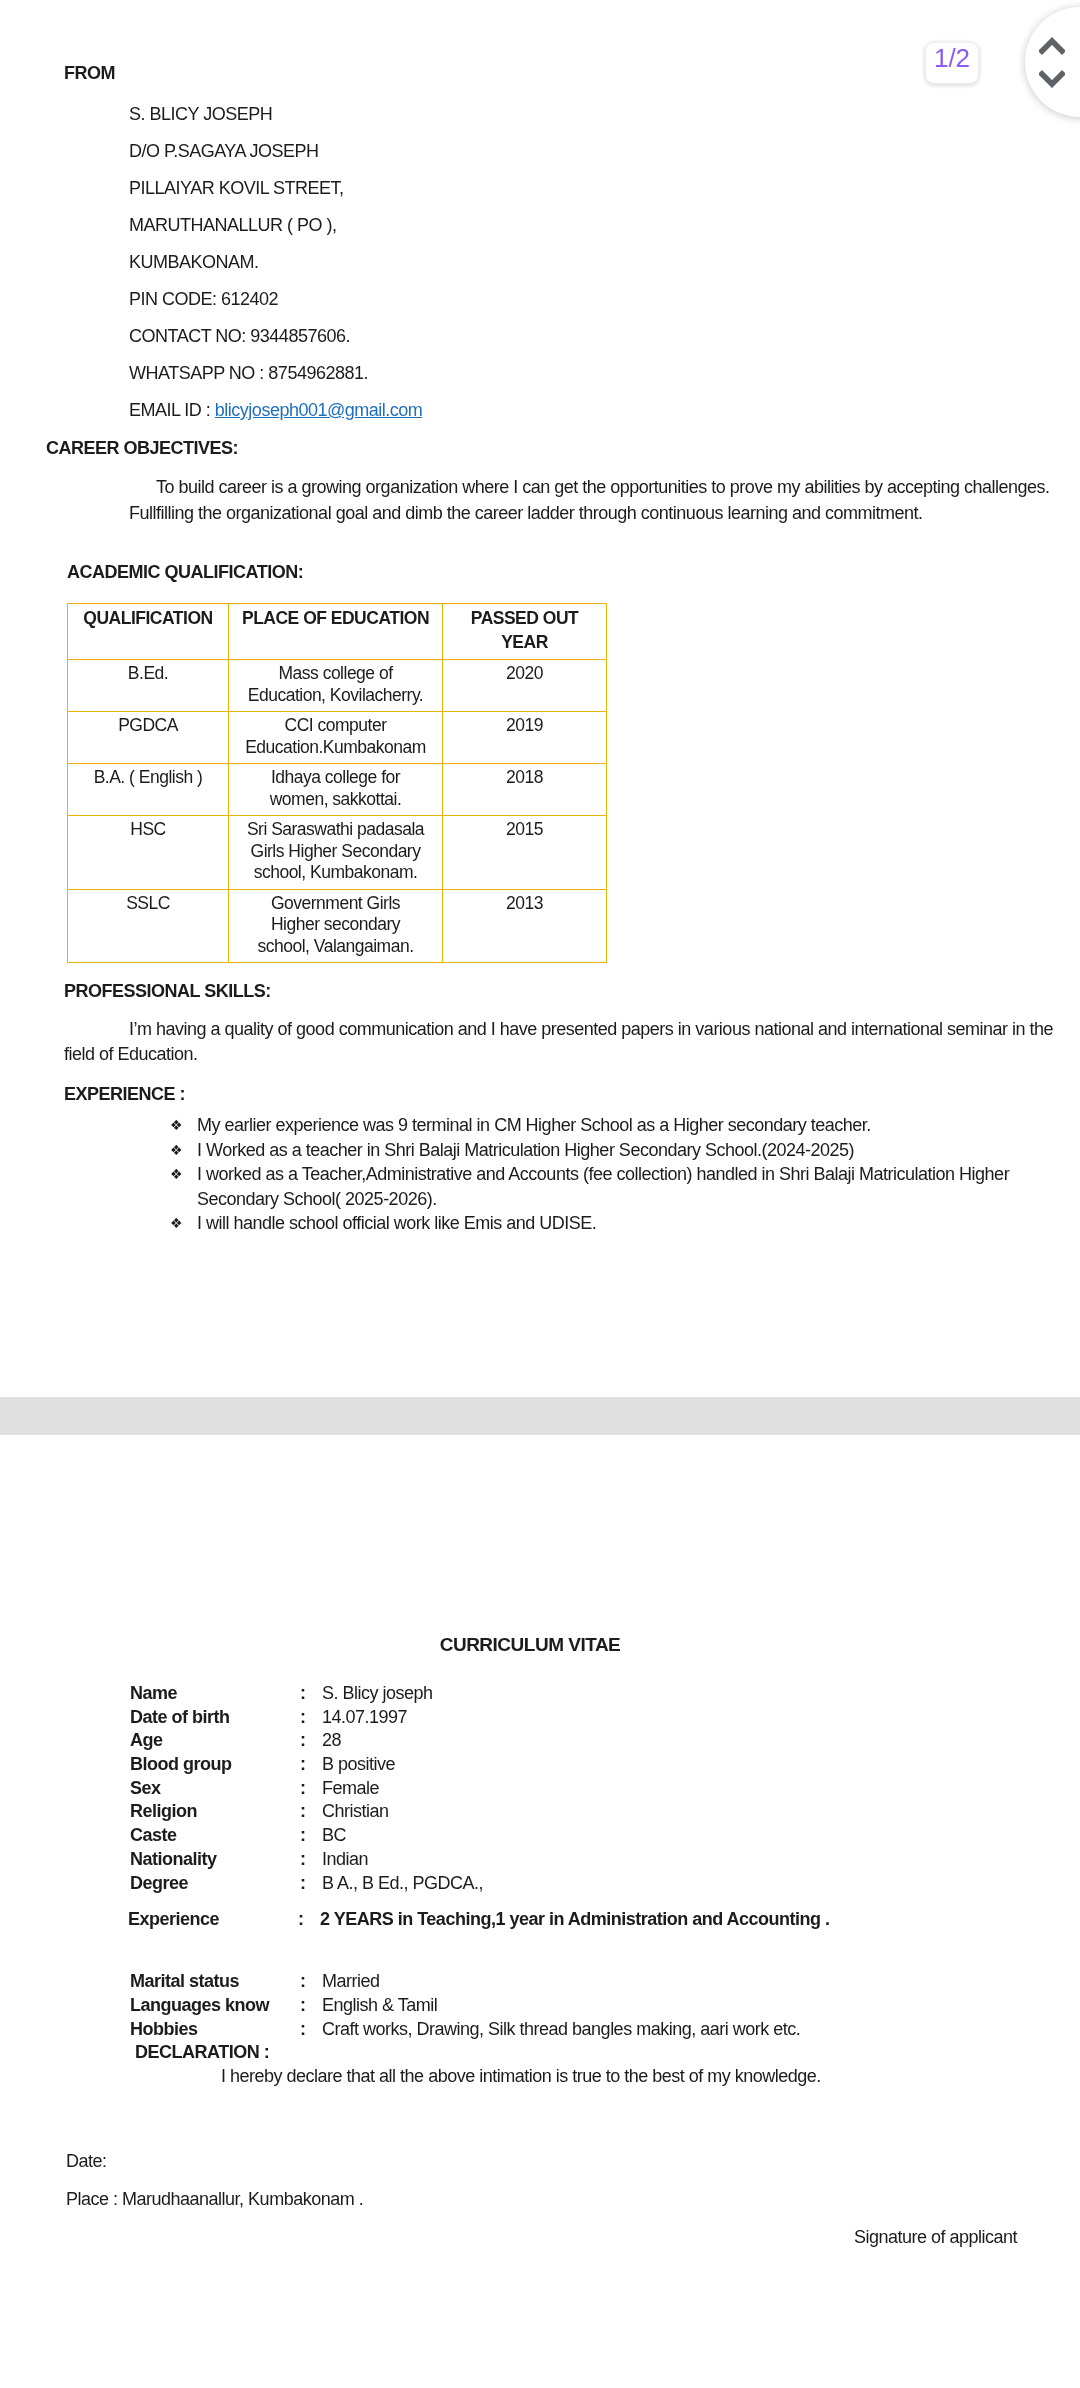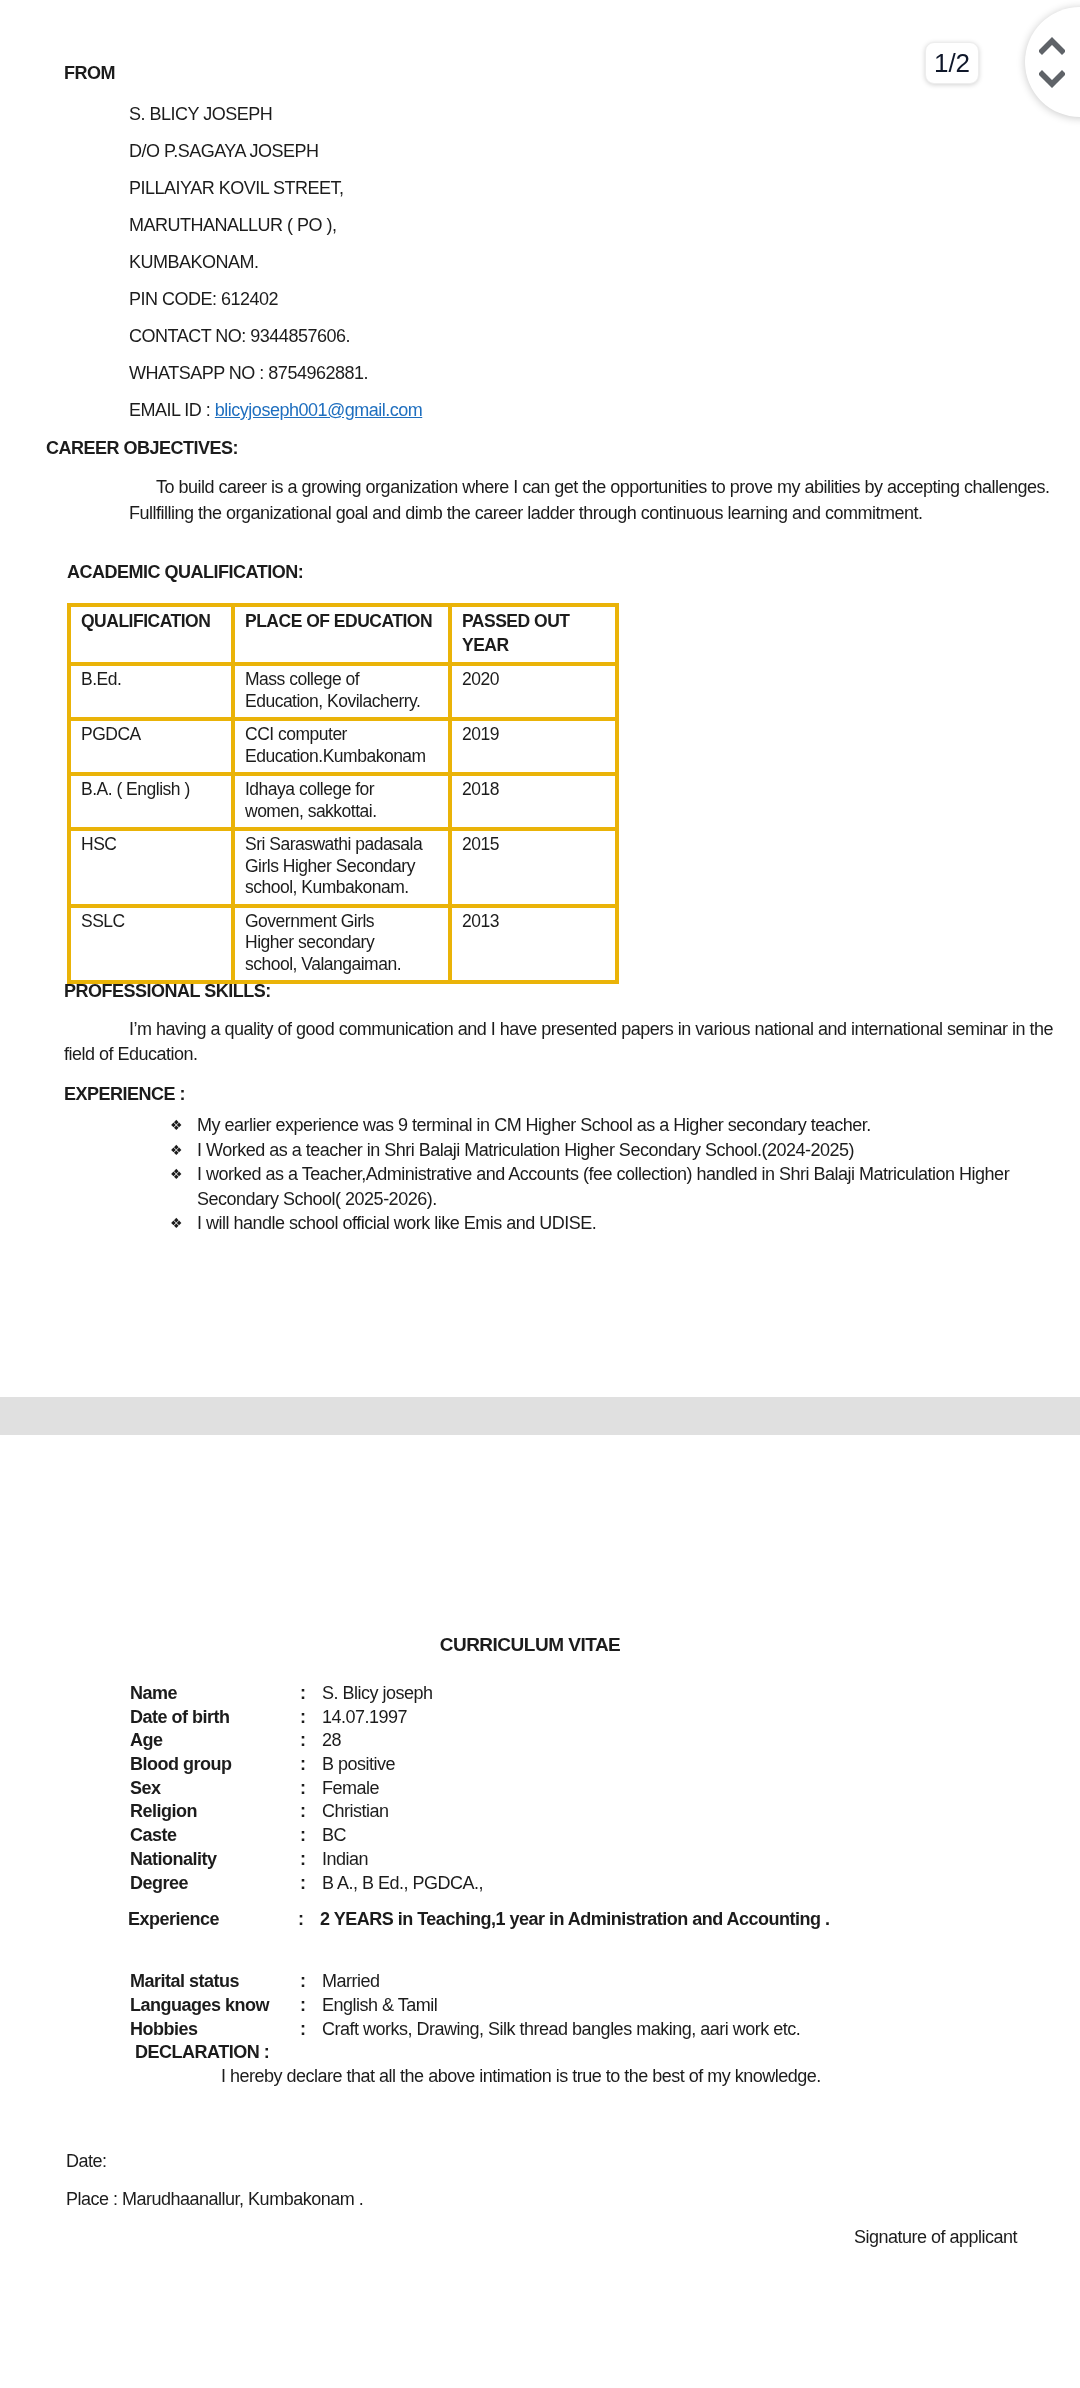--- a/index.html
+++ b/index.html
@@ -14,21 +14,21 @@
   
   .from-label   { left:64px;  top:63px;  font-weight:bold; }
   .address-block{ left:129px; top:96px;  line-height:37px; }
   .email-link   { color:#1f6fbf; text-decoration:underline; cursor:pointer; }
   .career-head  { left:46px;  top:438px; font-weight:bold; }
   .career-text  { left:129px; top:474px; width:960px; line-height:26px; text-indent:27px; }
   .academic-head{ left:67px;  top:562px; font-weight:bold; }
 
   .qual-table   { left:67px; top:603px; border-collapse:collapse; font-size:17.5px; letter-spacing:-0.5px; }
   .qual-table th, .qual-table td {
-    border:4px solid #eab308; vertical-align:top; text-align:left;
+    border:1px solid #eab308; vertical-align:top; text-align:center;
     padding:3px 10px 5px 10px; line-height:21.5px; white-space:pre-line; font-weight:normal;
   }
   .qual-table th { font-weight:bold; line-height:23.5px; }
   .qual-table { border:1.5px solid #555; }
   .col-q { width:140px; } .col-p { width:193px; } .col-y { width:143px; }
 
   .prof-head   { left:64px; top:981px;  font-weight:bold; }
   .prof-text   { left:64px; top:1017px; width:990px; line-height:25px; text-indent:65px; }
   .exp-head    { left:64px; top:1084px; font-weight:bold; }
   .exp-list    { left:170px; top:1113px; width:895px; margin:0; padding:0; list-style:none; }
@@ -52,22 +52,22 @@
   .decl-head { left:135px; top:2042px; font-weight:bold; }
   .decl-text { left:221px; top:2066px; }
   .date-line { left:66px;  top:2151px; }
   .place-line{ left:66px;  top:2189px; }
   .sign-line { right:63px; top:2227px; }
 
   
   .page-badge {
     left:925px; top:42px; min-width:52px; height:40px; background:#fff;
     border:1px solid #ededed; border-radius:9px; box-shadow:0 1px 5px rgba(0,0,0,0.18);
-    display:flex; align-items:center; justify-content:center;
-    color:#0f172a; font-size:26px; letter-spacing:0;
+    display:flex; align-items:flex-start; justify-content:center;
+    color:#8b5cf6; font-size:26px; letter-spacing:0;
   }
   .scroll-pill {
     left:1025px; top:7px; width:110px; height:110px; border-radius:55px;
     background:#fff; box-shadow:0 1px 8px rgba(0,0,0,0.22);
   }
   .scroll-btn { position:absolute; left:8px; width:38px; height:30px; display:flex; align-items:center; justify-content:center; cursor:pointer; background:none; border:none; padding:0; }
   .scroll-btn.up   { top:25px; }
   .scroll-btn.down { top:58px; }
 </style>
 </head>

